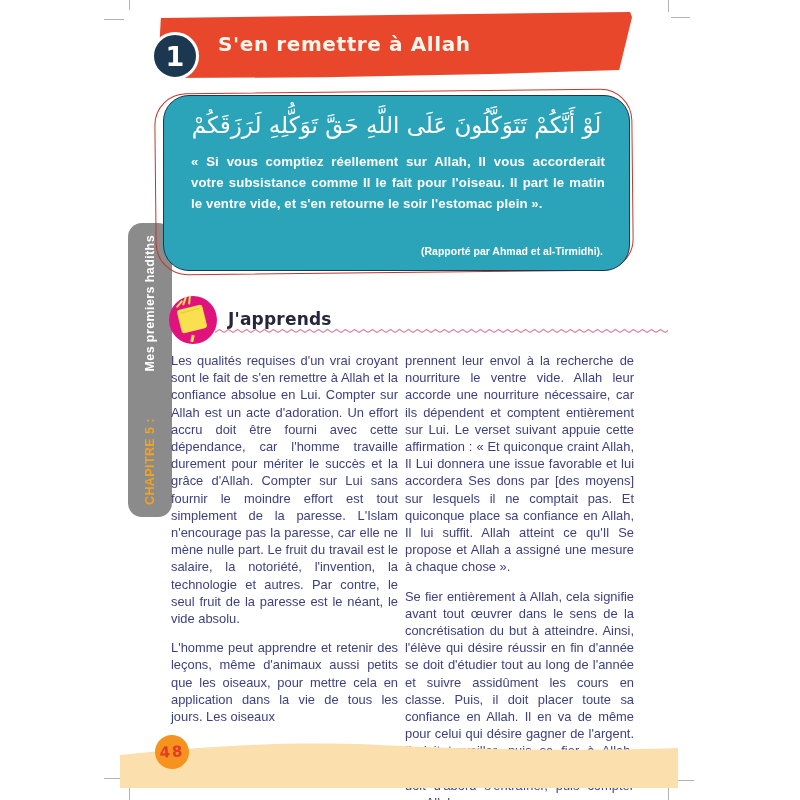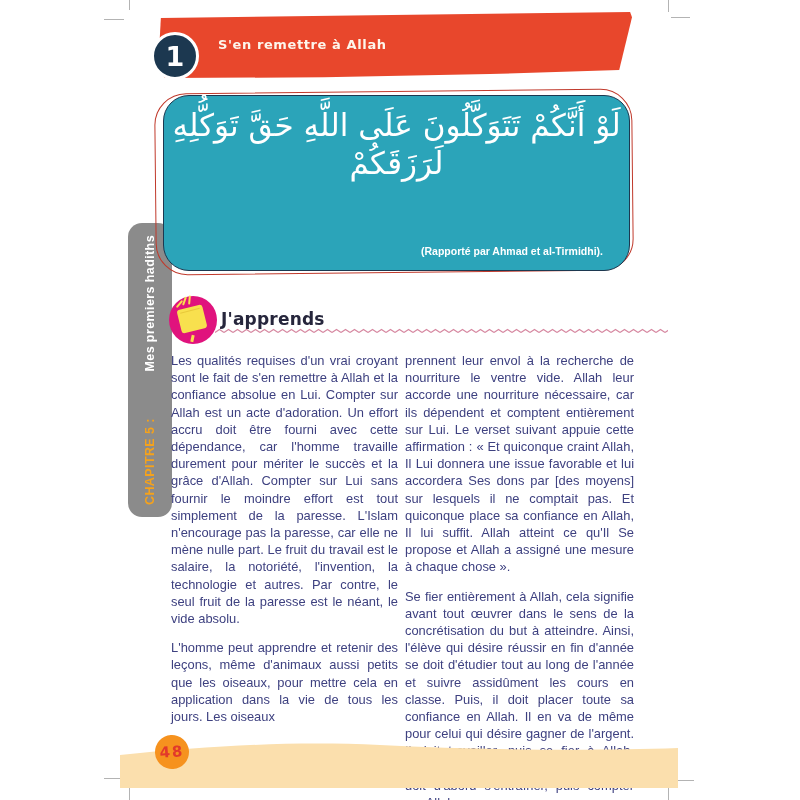--- a/index.html
+++ b/index.html
@@ -25,21 +25,21 @@
   .book-title{color:#ffffff;}
 
   
   .banner{
     position:absolute;left:158px;top:12px;width:474px;height:66px;
     background:#e8472c;
     clip-path:polygon(0.6% 9%,99.6% 0%,100% 8%,97.3% 88%,70% 94%,35% 99%,1.5% 100%,0% 90%);
     display:flex;align-items:center;
   }
   .banner-title{
-    margin-left:60px;margin-top:-2px;color:#fdf6ec;font-weight:bold;font-size:13px;
+    margin-left:60px;margin-top:-2px;color:#fdf6ec;font-weight:bold;font-size:20px;
     letter-spacing:.6px;font-family:"DejaVu Sans", sans-serif;
   }
   .num-badge{
     position:absolute;left:151px;top:32px;width:48px;height:48px;border-radius:50%;
     background:#1c3850;border:3px solid #ffffff;box-sizing:border-box;
     display:flex;align-items:center;justify-content:center;
     color:#ffffff;font-size:27px;font-weight:bold;font-family:"DejaVu Sans", sans-serif;
   }
 
   
@@ -48,21 +48,21 @@
     border:1.6px solid #c0392b;border-radius:32px;transform:rotate(-.6deg);
     box-sizing:border-box;
   }
   .hadith-box{
     position:absolute;left:163px;top:95px;width:467px;height:176px;
     background:#2ba4b9;border:1.6px solid #1c3850;border-radius:26px;
     box-sizing:border-box;color:#ffffff;
   }
   .arabic{
     margin-top:10px;text-align:center;direction:rtl;
-    font-family:"DejaVu Sans", sans-serif;font-size:31px;line-height:38px;
+    font-family:"DejaVu Sans", sans-serif;font-size:23px;line-height:38px;
   }
   .translation{
     margin:7px 24px 0 27px;font-weight:bold;font-size:13.2px;line-height:21px;
     text-align:justify;letter-spacing:.1px;
   }
   .attribution{
     position:absolute;right:26px;bottom:13px;font-weight:bold;font-size:10.5px;padding-left:30px;
   }
 
   
@@ -79,21 +79,21 @@
   }
   .learn-icon .stroke{position:absolute;background:#f8e04e;width:9px;height:2px;border-radius:1px;}
   .s1{left:6px;top:7px;transform:rotate(-50deg);}
   .s2{left:11px;top:4px;transform:rotate(-70deg);}
   .s3{left:16px;top:3px;transform:rotate(-85deg);}
   .learn-icon .nib{
     position:absolute;left:22px;bottom:2px;width:3px;height:7px;background:#f8e04e;
     transform:rotate(12deg);
   }
   .learn-title{
-    position:absolute;left:221px;top:309px;font-size:17px;font-weight:bold;color:#26263c;
+    position:absolute;left:228px;top:309px;font-size:17px;font-weight:bold;color:#26263c;
     font-family:"DejaVu Sans", sans-serif;letter-spacing:.2px;
   }
   .wavy{position:absolute;left:215px;top:327px;}
 
   
   .columns{
     position:absolute;left:171px;top:352px;width:463px;display:flex;gap:7px;
     color:#3e4180;font-size:12.9px;line-height:17.2px;text-align:justify;
   }
   .col-left{width:227px;}
@@ -131,20 +131,21 @@
 <div class="banner">
   <div class="banner-title">S'en remettre à Allah</div>
 </div>
 <div class="num-badge">
   <span>1</span>
 </div>
 
 <div class="hadith-outline"></div>
 <div class="hadith-box">
   <div class="arabic" dir="rtl">لَوْ أَنَّكُمْ تَتَوَكَّلُونَ عَلَى اللَّهِ حَقَّ تَوَكُّلِهِ لَرَزَقَكُمْ</div>
+  <div class="translation">« Si vous comptiez réellement sur Allah, Il vous accorderait votre subsistance comme Il le fait pour l'oiseau. Il part le matin le ventre vide, et s'en retourne le soir l'estomac plein ».</div>
   <div class="attribution">(Rapporté par Ahmad et al-Tirmidhi).</div>
 </div>
 
 <div class="learn-icon">
   <div class="stroke s1"></div>
   <div class="stroke s2"></div>
   <div class="stroke s3"></div>
   <div class="book"></div>
   <div class="nib"></div>
 </div>

